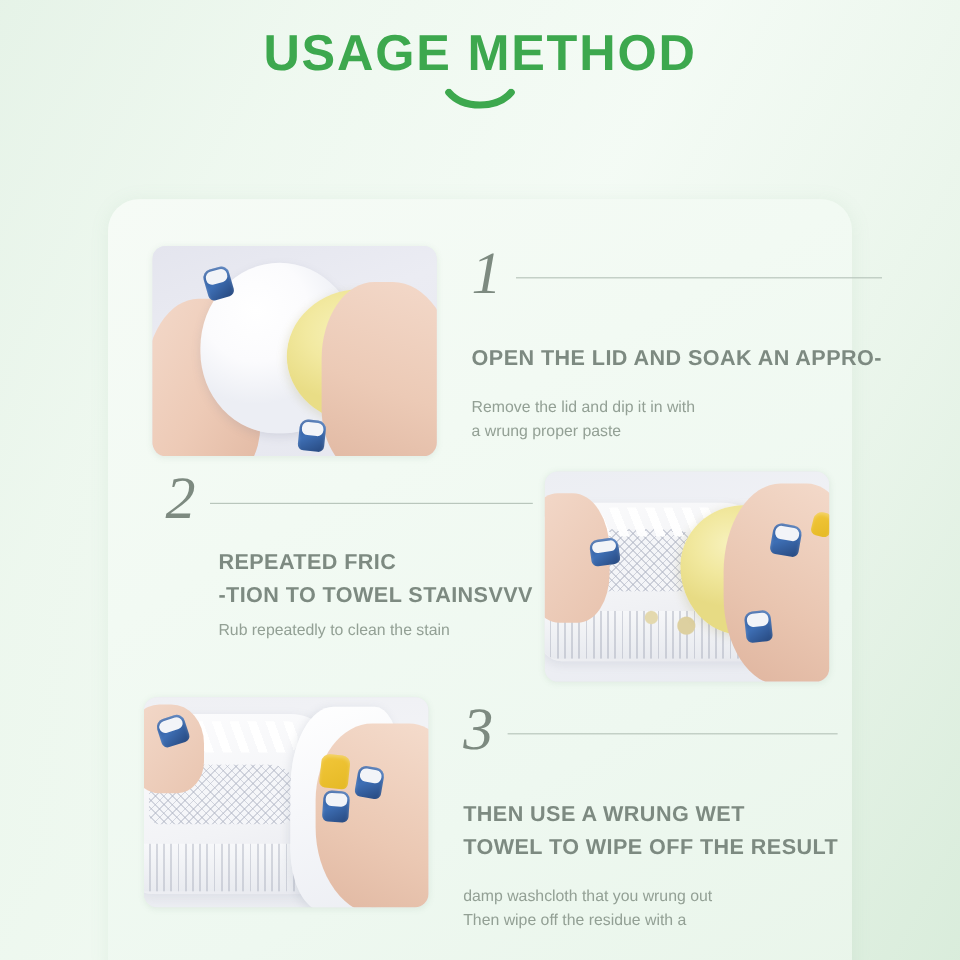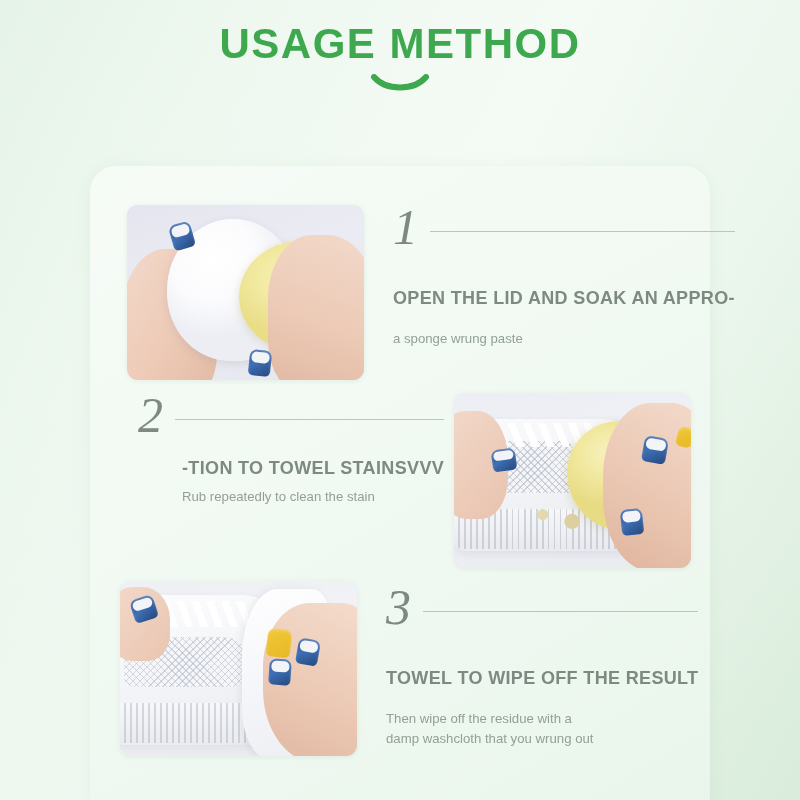--- a/index.html
+++ b/index.html
@@ -330,32 +330,34 @@
       </div>
       <div class="text-col">
         <div class="num-row">
           <div class="step-num">1</div>
           <div class="rule"></div>
         </div>
         <div class="caps">
           <div>OPEN THE LID AND SOAK AN APPRO-</div>
         </div>
         <div class="sub">
-          <div>a sponge wrung paste</div>
+          <div>Remove the lid and dip it in with</div>
+          <div>a wrung proper paste</div>
         </div>
       </div>
     </div>
 
     <div class="step step-2">
       <div class="text-col">
         <div class="num-row">
           <div class="step-num">2</div>
           <div class="rule"></div>
         </div>
         <div class="caps">
+          <div>REPEATED FRIC</div>
           <div>-TION TO TOWEL STAINSVVV</div>
         </div>
         <div class="sub">
           <div>Rub repeatedly to clean the stain</div>
         </div>
       </div>
       <div class="photo">
         <div class="ph-bg p2-bg"></div>
         <div class="p2-shoe"></div>
         <div class="p2-mesh"></div>
@@ -386,23 +388,24 @@
         <div class="nail yellow" style="right:66px;top:48px;width:24px;height:28px;transform:rotate(6deg);"></div>
         <div class="nail white-tip" style="right:38px;top:58px;width:22px;height:26px;transform:rotate(10deg);"></div>
         <div class="nail white-tip" style="right:66px;top:78px;width:22px;height:26px;transform:rotate(4deg);"></div>
       </div>
       <div class="text-col">
         <div class="num-row">
           <div class="step-num">3</div>
           <div class="rule"></div>
         </div>
         <div class="caps">
+          <div>THEN USE A WRUNG WET</div>
           <div>TOWEL TO WIPE OFF THE RESULT</div>
         </div>
         <div class="sub">
+          <div>damp washcloth that you wrung out</div>
           <div>Then wipe off the residue with a</div>
-          <div>damp washcloth that you wrung out</div>
         </div>
       </div>
     </div>
 
   </div>
 </div>
 
 </body></html>

